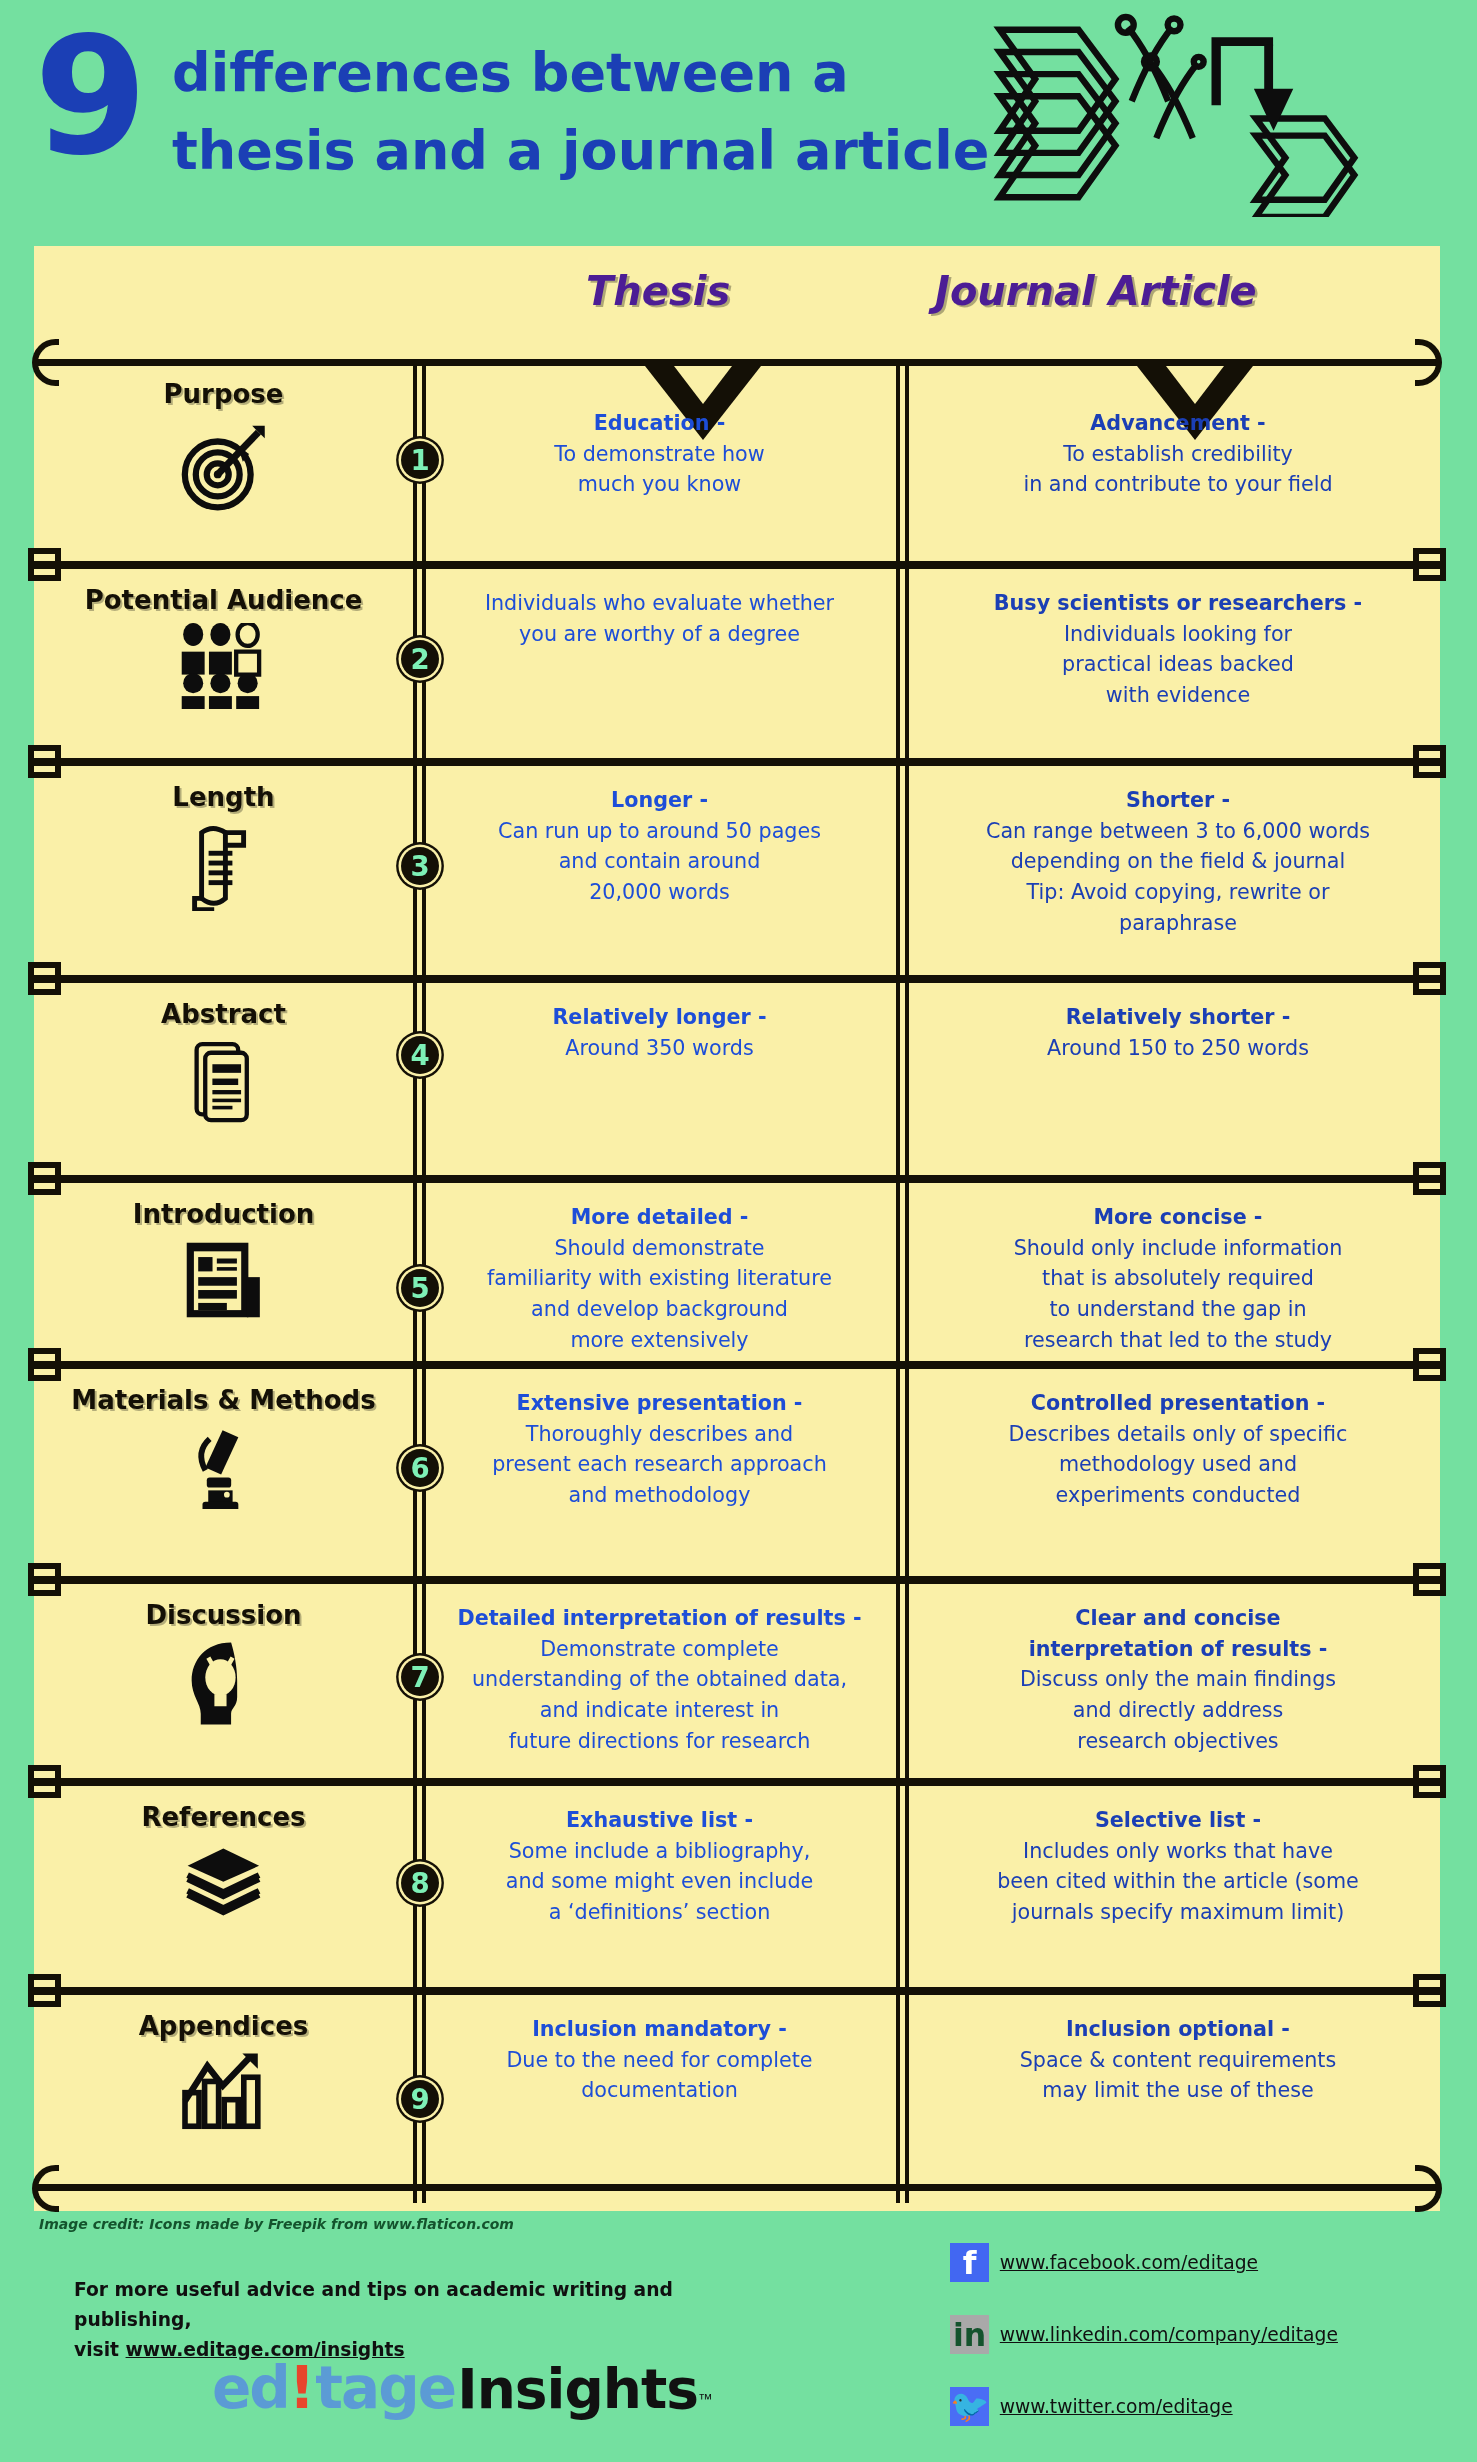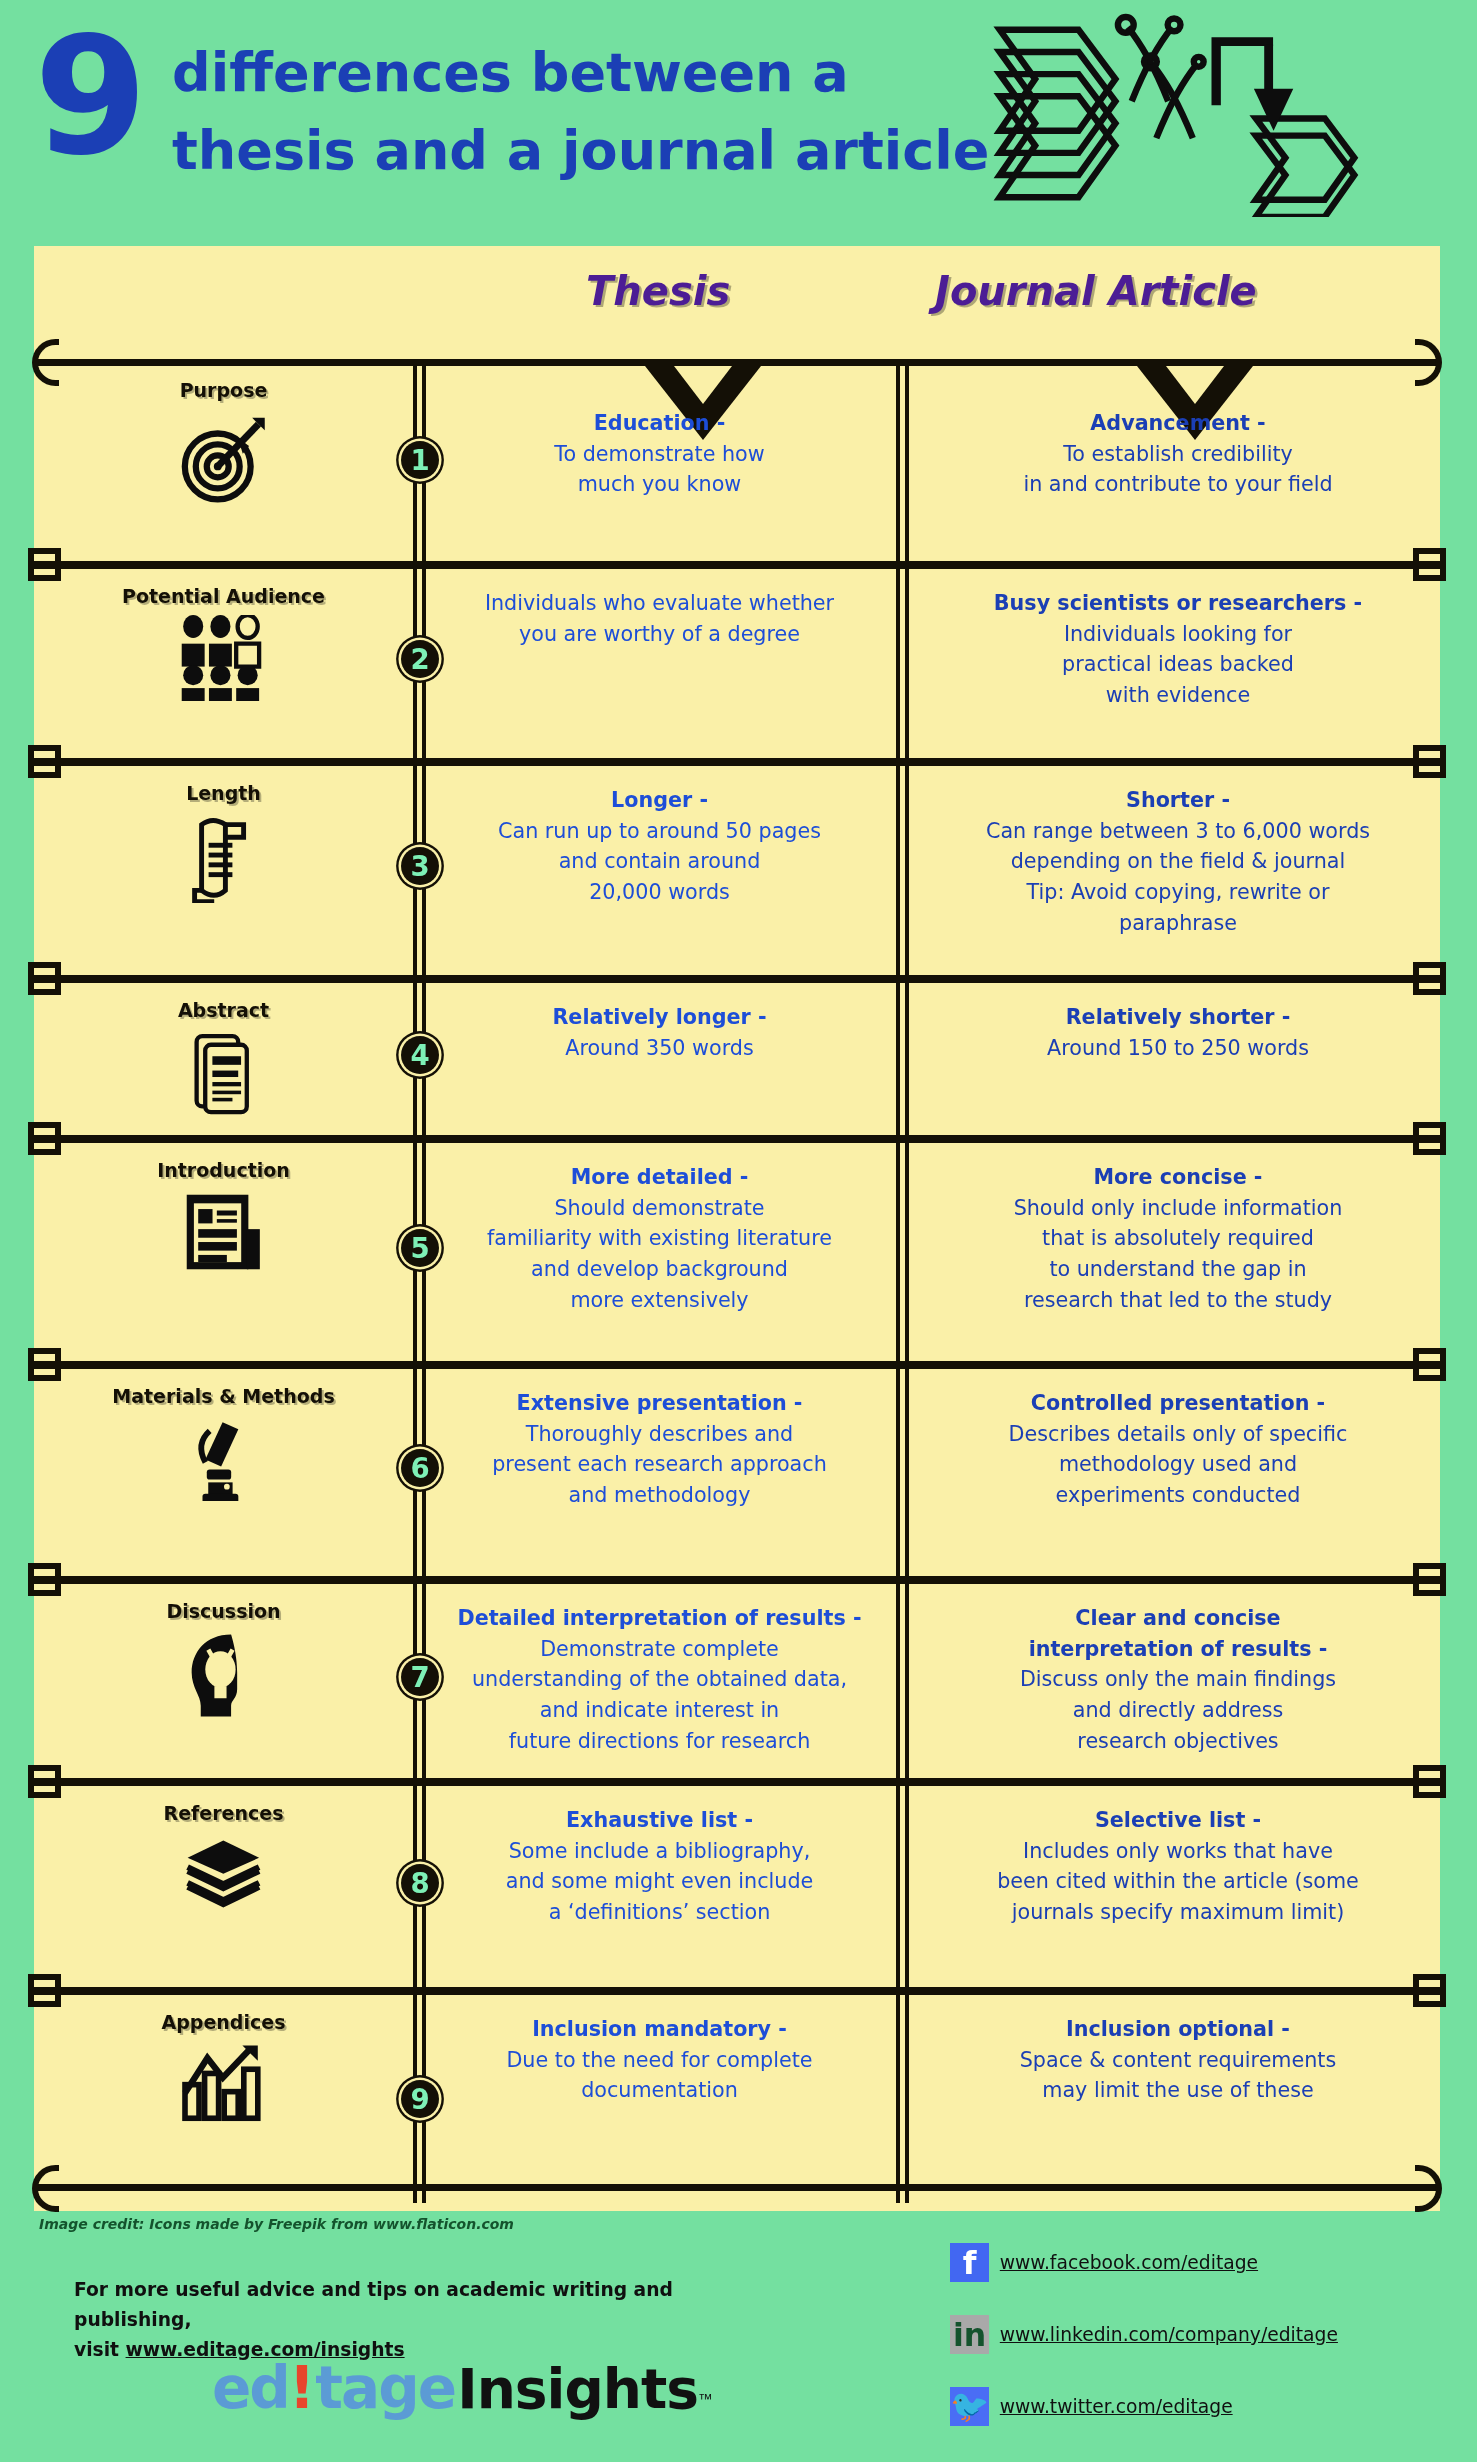--- a/index.html
+++ b/index.html
@@ -91,21 +91,21 @@
   .sq { position:absolute; width:32.5px; height:32.5px; border:6.9px solid #141006; background:transparent; top:-12.8px; }
   .sq-l { left:-5.9px; }
   .sq-r { right:-5.9px; }
 
   .cat {
     position:absolute; left:0; width:379px;
     text-align:center;
   }
   .cat-label {
     font-family:"DejaVu Sans", sans-serif;
-    font-weight:bold; font-size:19px; color:#141006;
+    font-weight:bold; font-size:26px; color:#141006;
     text-shadow:2px 1.5px 0 rgba(0,0,0,.28);
     white-space:nowrap;
   }
   .cat-icon { margin-top:8.9px; display:flex; justify-content:center; }
 
   .badge {
     position:absolute; left:367px;
     width:38px; height:38px; border-radius:50%;
     background:#141006;
     box-shadow:0 0 0 2.5px #faf0a8, 0 0 0 4.9px #141006;
@@ -300,21 +300,21 @@
                 <rect x="32" y="86" width="40" height="5"></rect>
                 <rect x="32" y="96" width="28" height="5"></rect>
               </g>
             </svg>
           </div>
         </div>
         <div class="badge" style="top:61px">4</div>
         <div class="cell cell-thesis" style="top:27px"><span class="hd">Relatively longer -</span><span>Around 350 words</span></div>
         <div class="cell cell-journal" style="top:27px"><span class="hd">Relatively shorter -</span><span>Around 150 to 250 words</span></div>
       </div>
-      <div class="row" style="top: 889px; height: 227px;">
+      <div class="row" style="top: 929px; height: 227px;">
         <div class="rowline"></div>
         <div class="sq sq-l"></div>
         <div class="sq sq-r"></div>
         <div class="cat" style="top:23.6px">
           <div class="cat-label">Introduction</div>
           <div class="cat-icon">
             <svg width="86" height="86" viewBox="0 0 120 120">
               <rect x="8" y="8" width="86" height="104" fill="#0d0d0d"></rect>
               <rect x="18" y="20" width="66" height="82" fill="#faf0a8"></rect>
               <g fill="#0d0d0d">

